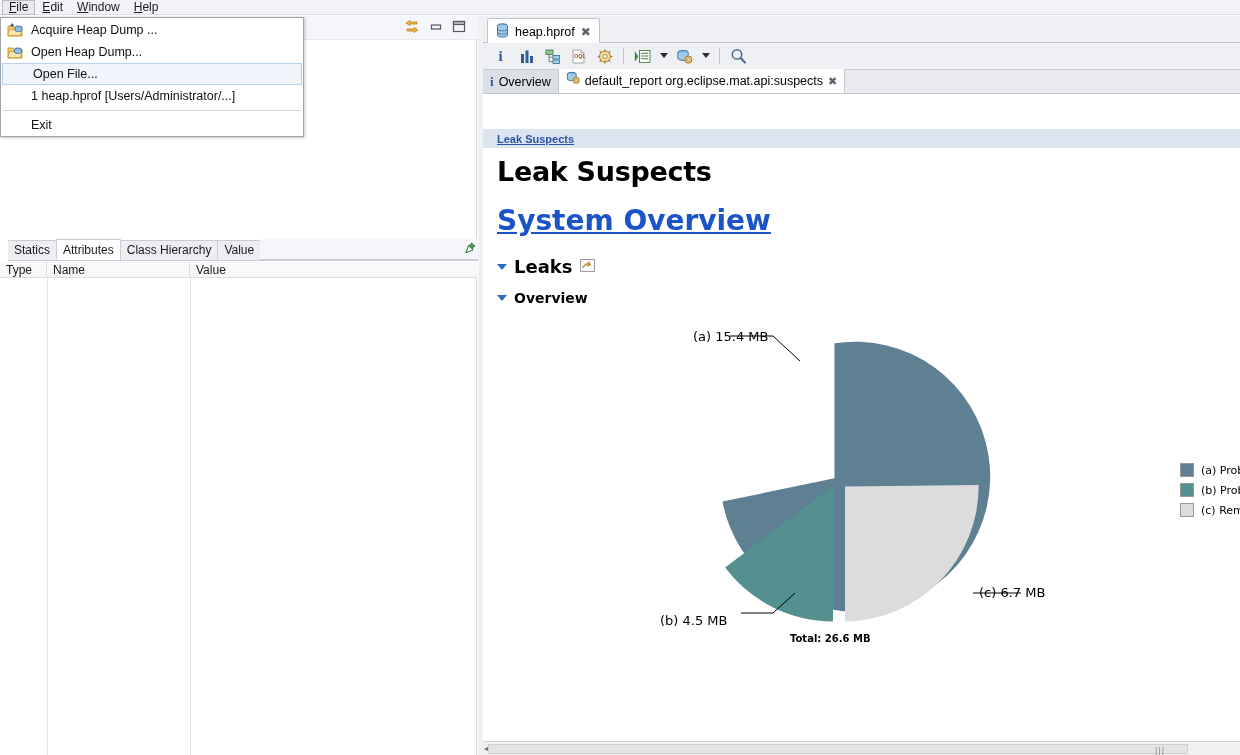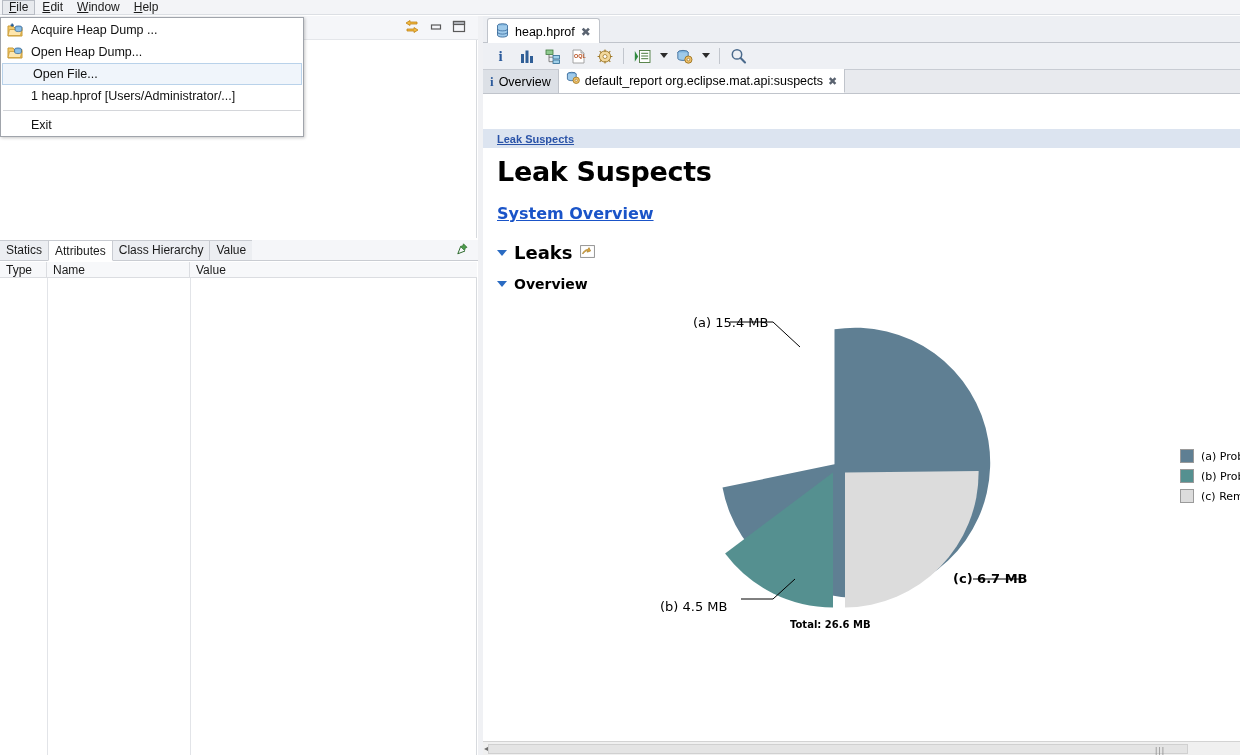--- a/index.html
+++ b/index.html
@@ -124,25 +124,25 @@
   
   .bl-view {
     position: absolute;
     left: 0; top: 240px;
     width: 478px; height: 515px;
     background: #ffffff;
     box-sizing: border-box;
   }
   .bl-tabs {
     position: absolute;
-    left: 0; top: 0;
+    left: 8px; top: 0;
     width: 478px; height: 21px;
     background: #f5f6f9;
     display: flex;
-    align-items: center;
+    align-items: flex-end;
     box-sizing: border-box;
     border-bottom: 1px solid #c9ccd2;
   }
   .bl-tab {
     font-size: 12px;
     height: 20px;
     line-height: 19px;
     padding: 0 6px;
     color: #1a1a1a;
     border-left: 1px solid #c9ccd2;
@@ -337,21 +337,21 @@
   .rpt-h1 {
     font-family: "DejaVu Sans", sans-serif;
     font-size: 27px;
     font-weight: bold;
     color: #000000;
     margin: 8px 0 0 0;
     letter-spacing: -0.3px;
   }
   .rpt-h2 {
     font-family: "DejaVu Sans", sans-serif;
-    font-size: 16px;
+    font-size: 28px;
     font-weight: bold;
     color: #1a54c8;
     text-decoration: underline;
     margin: 17px 0 0 0;
     cursor: pointer;
     display: inline-block;
   }
   .sec-head {
     display: flex;
     align-items: center;
@@ -727,21 +727,21 @@
 
             <path d="M 341.5 171.5 L 341.5 306.5 A 135 135 0 0 0 475.1 170.0 Z" transform="translate(6.5,3.0)" fill="#dcdcdc"></path>
 
             <polyline points="233,24 276,24 303,49" fill="none" stroke="#000" stroke-width="1"></polyline>
             <polyline points="244,301 276,301 298,281" fill="none" stroke="#000" stroke-width="1"></polyline>
             <polyline points="476,281 500,281 524,281" fill="none" stroke="#000" stroke-width="1"></polyline>
           </svg>
 
           <div class="pie-lbl" style="left:196px; top:17px;">(a)  15.4 MB</div>
           <div class="pie-lbl" style="left:163px; top:301px;">(b)  4.5 MB</div>
-          <div class="pie-lbl" style="left:456px; top:273px;font-weight:bold;">(c)  6.7 MB</div>
+          <div class="pie-lbl" style="left:482px; top:273px;">(c)  6.7 MB</div>
           <div class="pie-total" style="left:293px; top:321px;">Total: 26.6 MB</div>
 
           <div class="legend">
             <div class="legend-row">
               <span class="legend-sw" style="background:#5f7f93;"></span>
               <span class="legend-txt">(a) Probl</span>
             </div>
             <div class="legend-row">
               <span class="legend-sw" style="background:#559090;"></span>
               <span class="legend-txt">(b) Probl</span>

